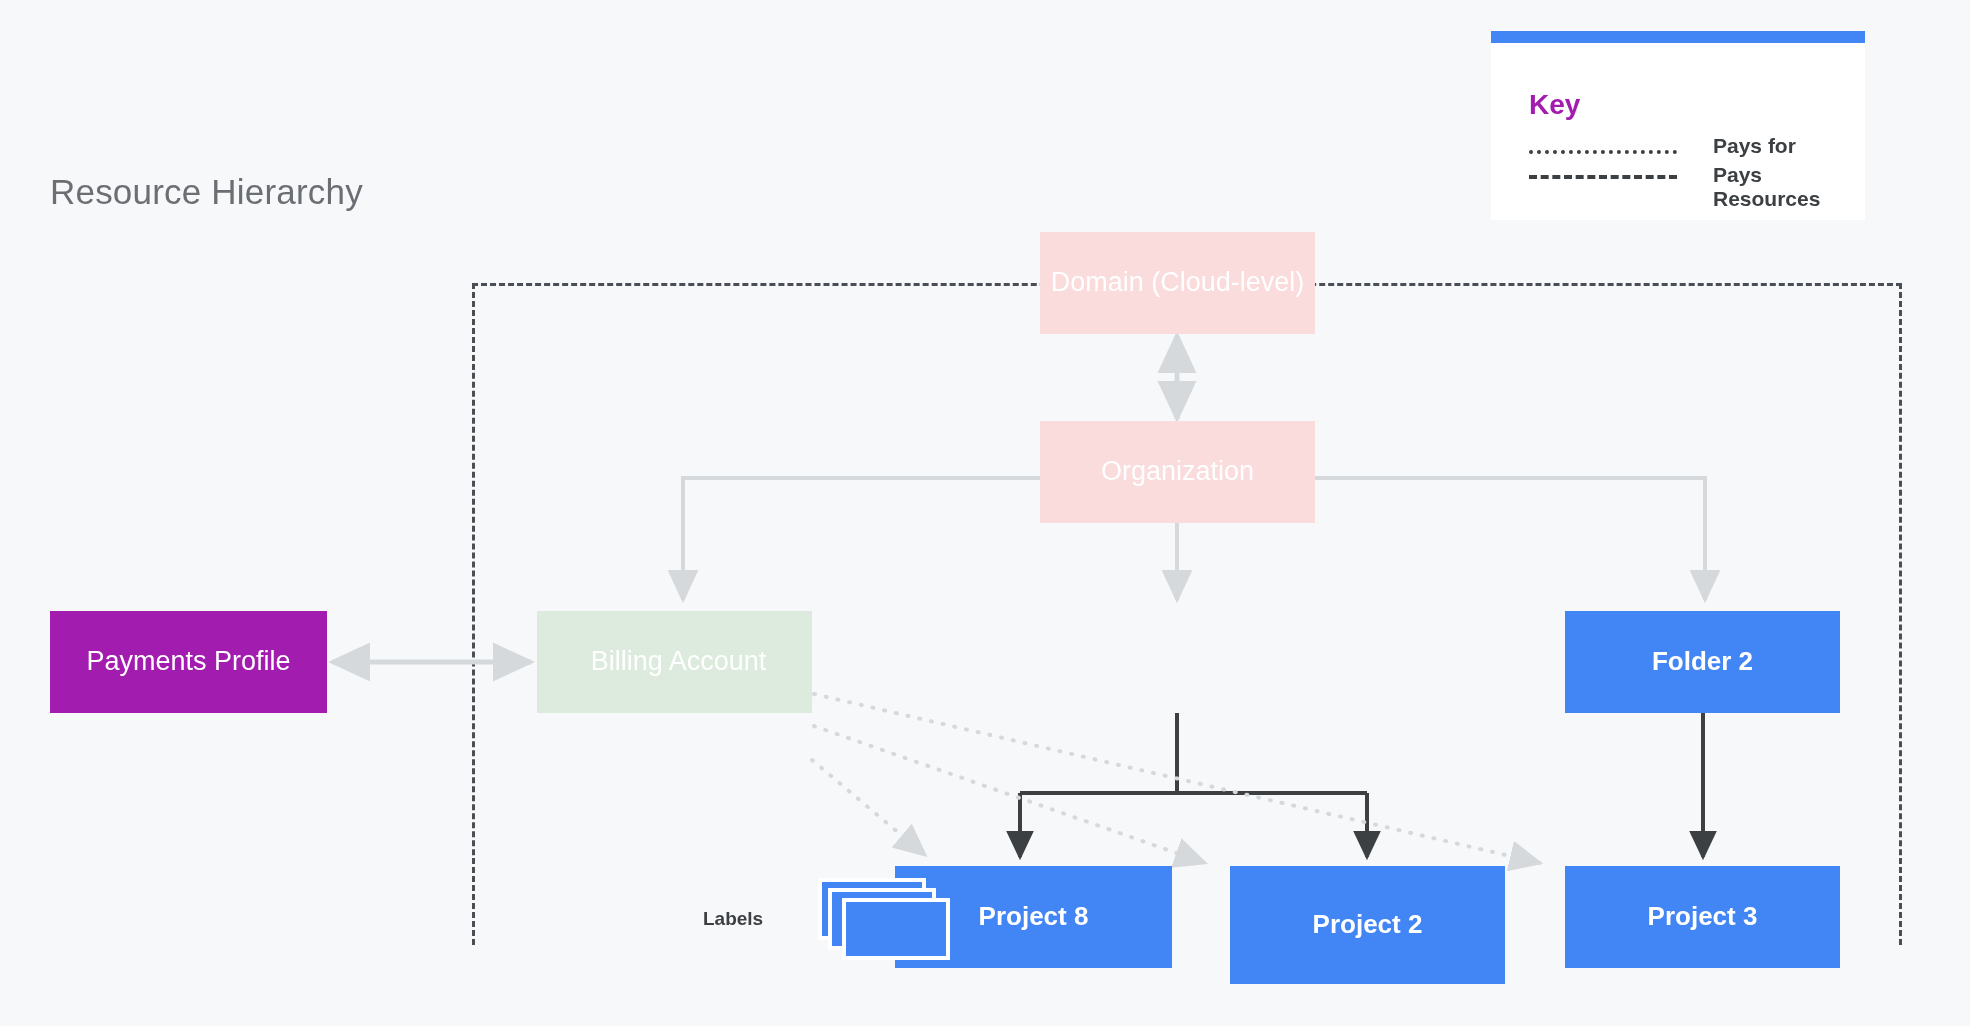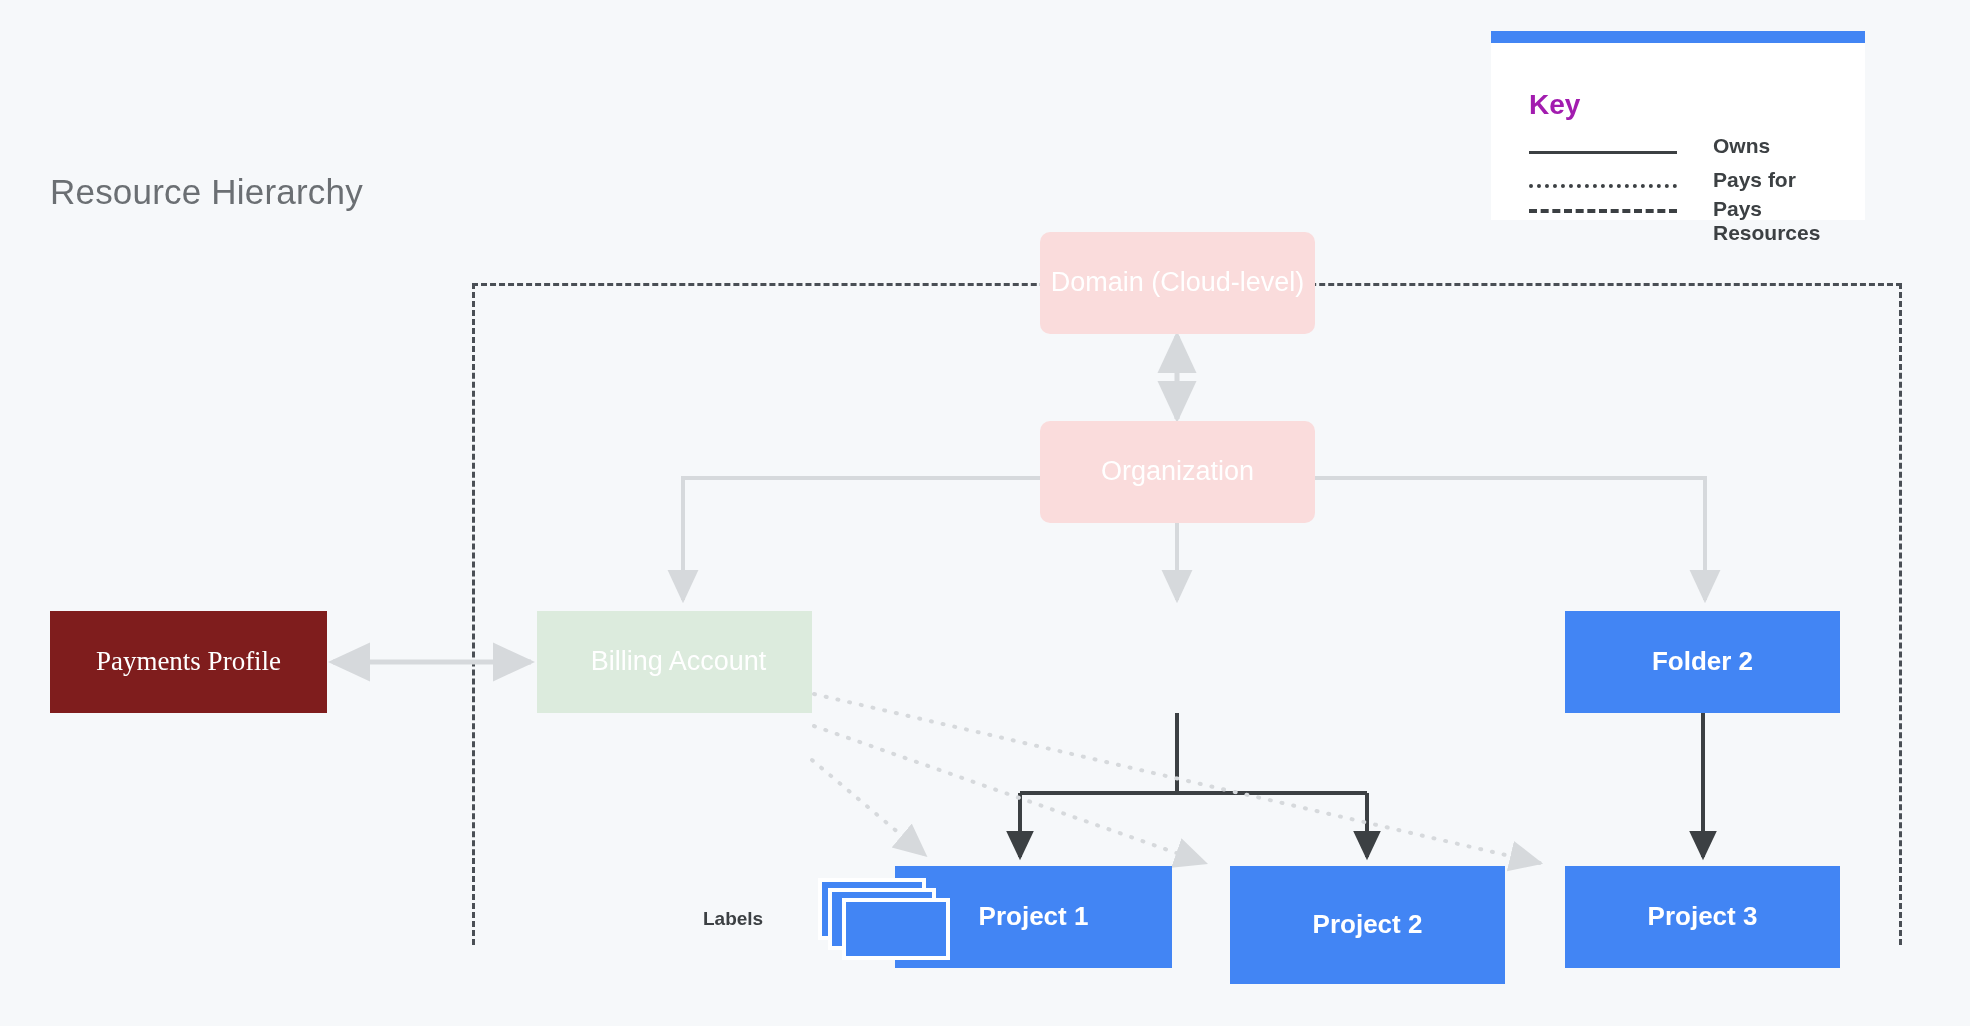--- a/index.html
+++ b/index.html
@@ -53,22 +53,22 @@
     padding: 0 6px;
     box-sizing: border-box;
   }
 
   
   .node.pale .node-label {
     color: #ffffff;
     font-size: 27px;
     font-weight: 400;
   }
-  .node.pink  { background: #fadcdc; border-radius: 10px; }
-  .node.cream { background: #7f1d1d; font-family: Liberation Serif, serif; }
+  .node.pink  { background: #fadcdc; }
+  .node.cream { background: #a21caf; }
   .node.green { background: #dcebdd; padding-left: 8px; }
 
   
   .node.blue { background: #4285f4; }
   .node.blue .node-label {
     color: #ffffff;
     font-size: 26px;
     font-weight: 700;
   }
 
@@ -238,21 +238,21 @@
   <div class="node pale green" style="left:537px; top:611px; width:275px; height:102px;">
     <span class="node-label">Billing Account</span>
   </div>
 
 
   <div class="node blue" style="left:1565px; top:611px; width:275px; height:102px;">
     <span class="node-label">Folder 2</span>
   </div>
 
   <div class="node blue" style="left:895px; top:866px; width:277px; height:102px;">
-    <span class="node-label">Project 1</span>
+    <span class="node-label">Project 8</span>
   </div>
 
   <div class="node blue" style="left:1230px; top:866px; width:275px; height:118px;">
     <span class="node-label">Project 2</span>
   </div>
 
   <div class="node blue" style="left:1565px; top:866px; width:275px; height:102px;">
     <span class="node-label">Project 3</span>
   </div>
 
@@ -260,24 +260,20 @@
   <div class="labels-stack">
     <div class="card c1"></div>
     <div class="card c2"></div>
     <div class="card c3"></div>
   </div>
 
   <div class="key-panel">
     <div class="key-topbar"></div>
     <div class="key-title">Key</div>
     <div class="key-rows">
-      <div class="key-row">
-        <span class="key-sample solid"></span>
-        <span class="key-label">Owns</span>
-      </div>
       <div class="key-row">
         <span class="key-sample dotted"></span>
         <span class="key-label">Pays for</span>
       </div>
       <div class="key-row tall">
         <span class="key-sample dashed"></span>
         <span class="key-label">Pays
 Resources</span>
       </div>
     </div>

